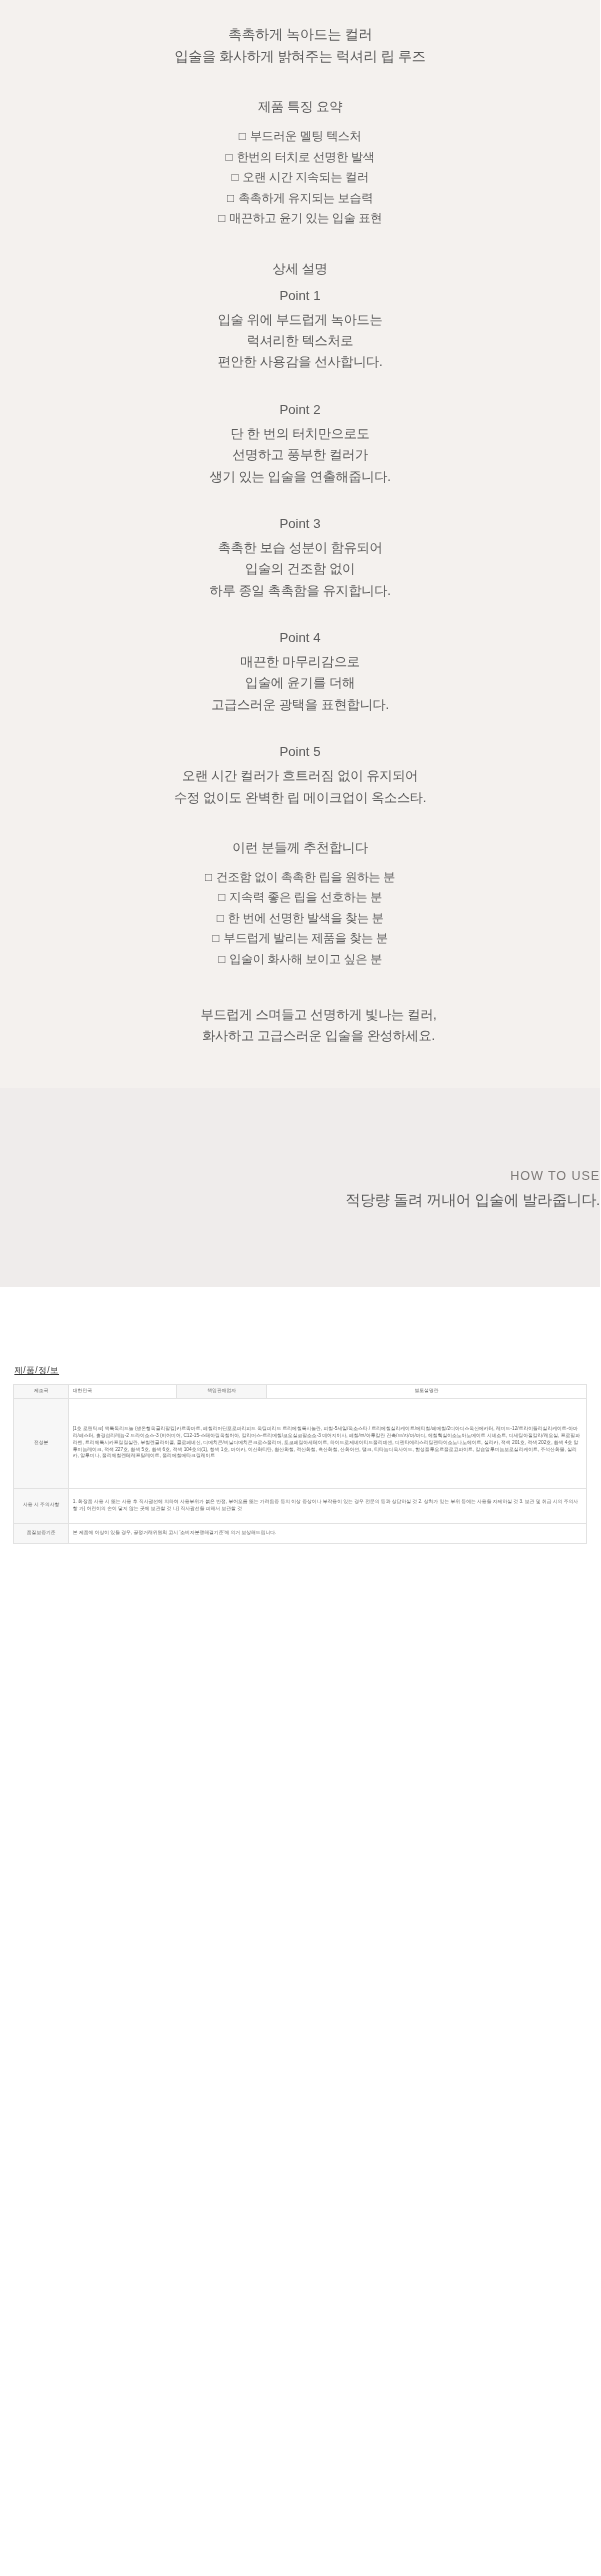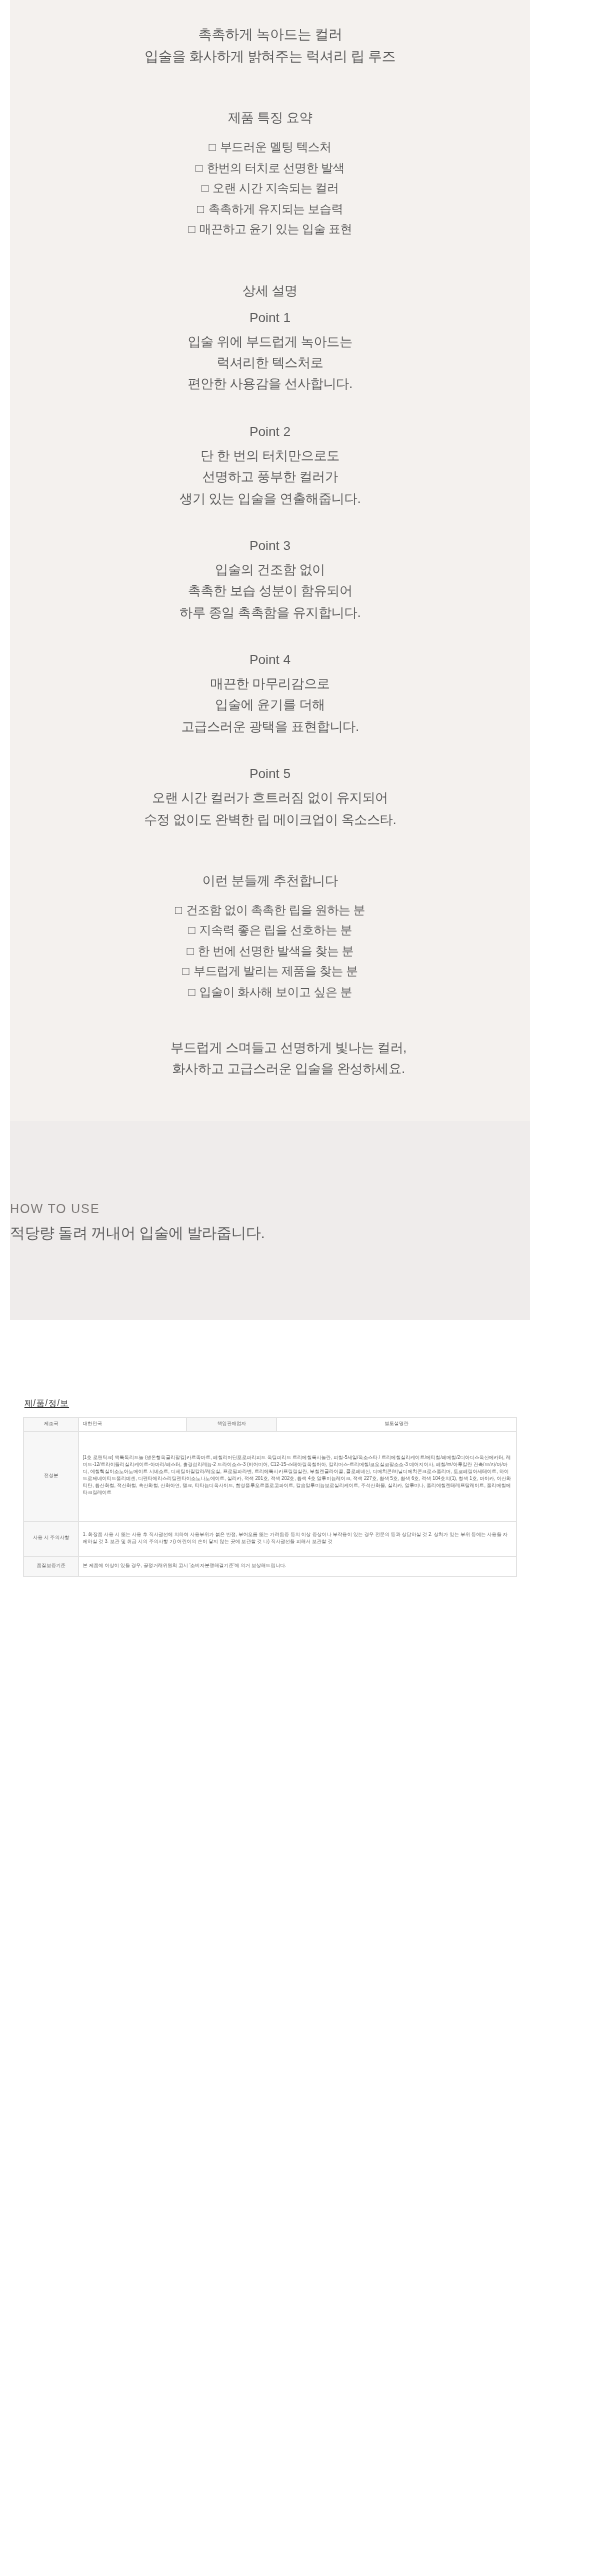--- a/index.html
+++ b/index.html
@@ -3,41 +3,41 @@
 <meta charset="utf-8">
 <style>
   * { box-sizing: border-box; }
   html, body { margin: 0; padding: 0; }
   body {
     width: 602px;
     background: #ffffff;
     font-family: "Liberation Sans", sans-serif;
     color: #5a5a5a;
   }
-  .page { width: 530px; position: relative; padding-left: 10px; }
+  .page { width: 600px; position: relative; }
 
   
   .desc-block {
     background: #f4f1ee;
     padding: 18px 0 42px 0;
     text-align: center;
   }
   .headline {
     padding-top: 6px;
     line-height: 1.55;
   }
   .headline .l {
     display: block;
     font-size: 14px;
     color: #585858;
     letter-spacing: -0.3px;
   }
 
   .section {
-    margin-top: 42px;
+    margin-top: 31px;
   }
   .sec-title {
     font-size: 13.2px;
     color: #5c5c5c;
     letter-spacing: -0.3px;
     margin-bottom: 9.6px;
   }
   .bullet {
     font-size: 12px;
     color: #5c5c5c;
@@ -69,21 +69,21 @@
     letter-spacing: -0.3px;
     margin-left: 37px;
   }
   .closing span { display: block; }
 
   
   .howto {
     background: #efeceb;
     height: 199px;
     position: relative;
-    text-align: left;
+    text-align: right;
   }
   .howto-inner {
     position: absolute;
     left: 0; right: 0;
     top: 81px;
   }
   .howto-title {
     font-size: 12.6px;
     color: #7e7a78;
     letter-spacing: 0.9px;
@@ -188,22 +188,22 @@
         <div class="point-lines">
           <span>단 한 번의 터치만으로도</span>
           <span>선명하고 풍부한 컬러가</span>
           <span>생기 있는 입술을 연출해줍니다.</span>
         </div>
       </div>
 
       <div class="point-group">
         <div class="point-label">Point 3</div>
         <div class="point-lines">
+          <span>촉촉한 보습 성분이 함유되어</span>
           <span>입술의 건조함 없이</span>
-          <span>촉촉한 보습 성분이 함유되어</span>
           <span>하루 종일 촉촉함을 유지합니다.</span>
         </div>
       </div>
 
       <div class="point-group">
         <div class="point-label">Point 4</div>
         <div class="point-lines">
           <span>매끈한 마무리감으로</span>
           <span>입술에 윤기를 더해</span>
           <span>고급스러운 광택을 표현합니다.</span>

